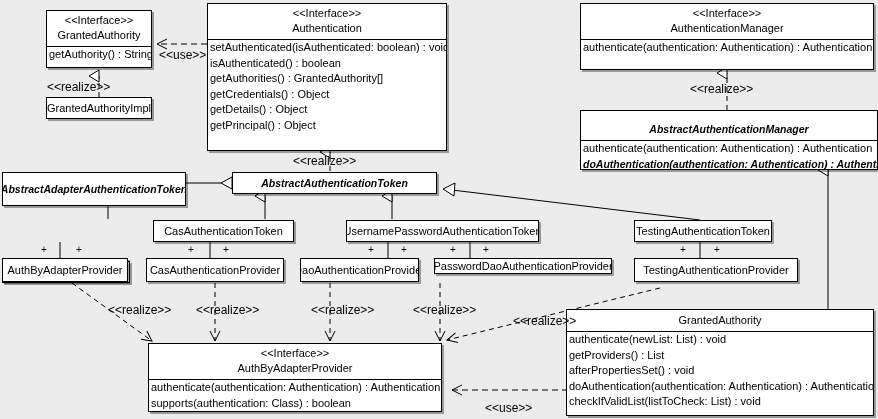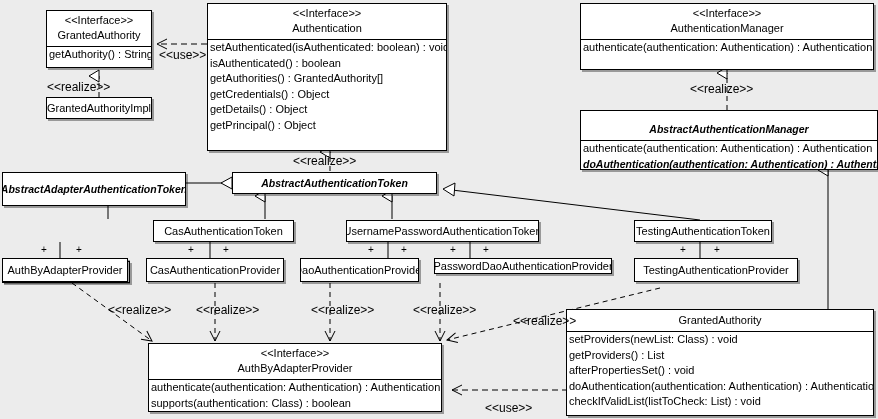--- a/index.html
+++ b/index.html
@@ -262,21 +262,21 @@
       <div class="member">authenticate(authentication: Authentication) : Authentication</div>
       <div class="member">supports(authentication: Class) : boolean</div>
     </div>
   </div>
 
   <div class="cls" style="left:566px;top:309px;width:308px;height:107px;">
     <div class="hdr" style="padding-top:3px;">
       <span class="cname plain">GrantedAuthority</span>
     </div>
     <div class="sep members">
-      <div class="member">setProviders(newList: Class) : void</div>
+      <div class="member">authenticate(newList: List) : void</div>
       <div class="member">getProviders() : List</div>
       <div class="member">afterPropertiesSet() : void</div>
       <div class="member">doAuthentication(authentication: Authentication) : Authentication</div>
       <div class="member">checkIfValidList(listToCheck: List) : void</div>
     </div>
   </div>
 
   <div class="lbl" style="left:159px;top:50px;">&lt;&lt;use&gt;&gt;</div>
   <div class="lbl" style="left:47px;top:82px;">&lt;&lt;realize&gt;&gt;</div>
   <div class="lbl" style="left:293px;top:156px;">&lt;&lt;realize&gt;&gt;</div>

